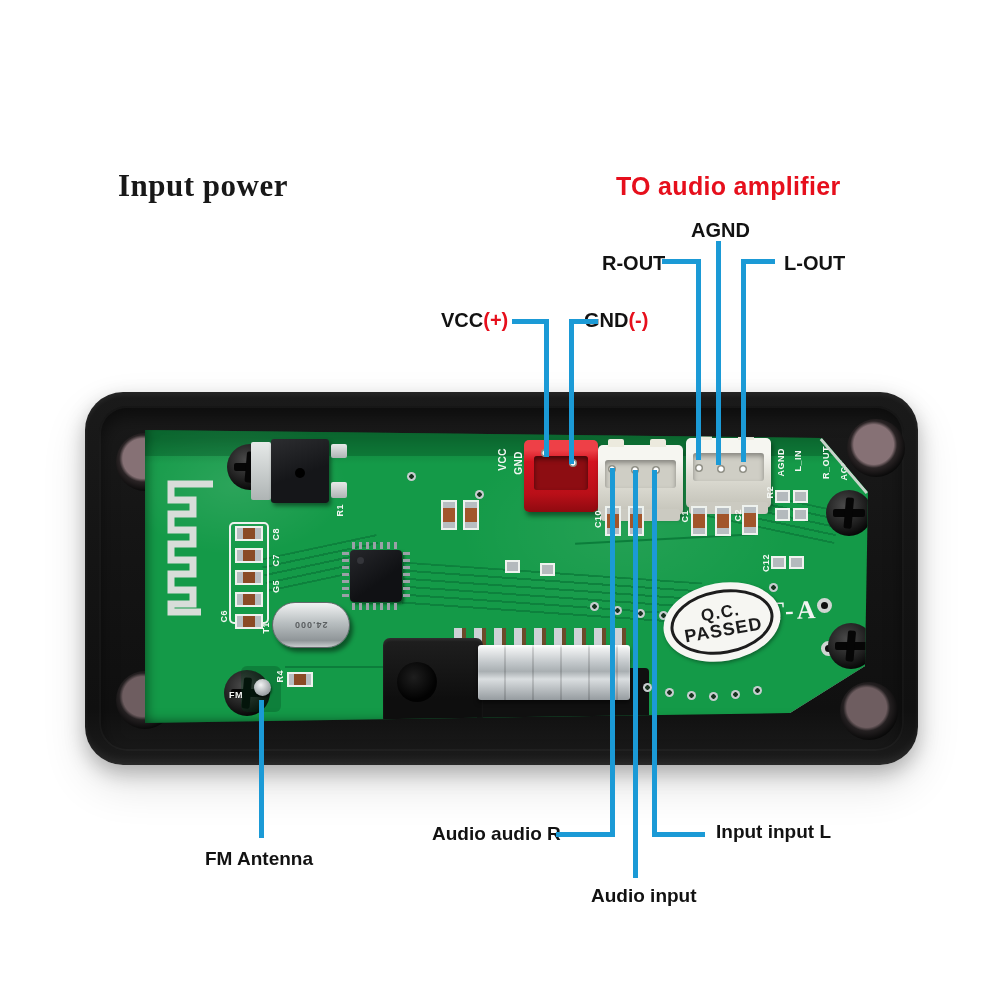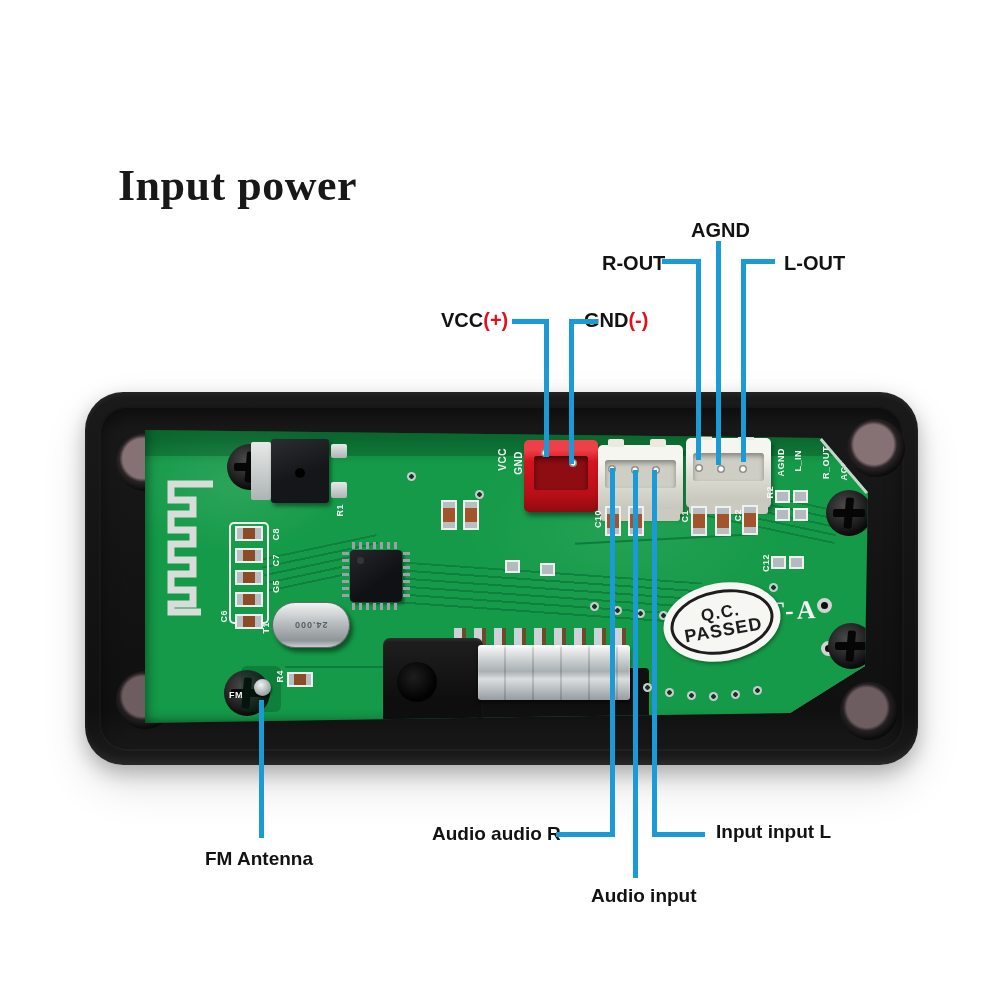--- a/index.html
+++ b/index.html
@@ -6,21 +6,21 @@
   html,body { background:#ffffff; }
   .canvas {
     position: relative; width: 1000px; height: 1000px;
     background: #ffffff; overflow: hidden;
     font-family: "Liberation Sans", sans-serif;
   }
   
   .title {
     position: absolute; left: 118px; top: 166px;
     font-family: "Liberation Serif", serif; font-weight: bold;
-    font-size: 44px; line-height: 39px; color: #181818; letter-spacing: .5px;
+    font-size: 31px; line-height: 39px; color: #181818; letter-spacing: .5px;
   }
   .amp-heading {
     position: absolute; left: 616px; top: 172px;
     font-size: 25px; font-weight: 700; color: #e60f1c; letter-spacing: .3px;
   }
   .lbl { position: absolute; font-weight: 700; color: #121212; font-size: 20px; white-space: nowrap; }
   .lbl .red { color: #e60f1c; }
   .lbl-sm { font-size: 19px; }
   
   .leader { position: absolute; background: #1b9ad6; z-index: 40; }
@@ -136,20 +136,21 @@
     background: radial-gradient(circle at 40% 35%, #f2f4f4, #9aa0a3 70%); box-shadow: 1px 2px 2px rgba(0,0,0,.5); }
 </style>
 </head>
 <body>
 
 <div class="canvas">
 
   <div class="title">
     <div>Input power</div>
   </div>
+  <div class="amp-heading">TO audio amplifier</div>
 
   <div class="lbl" style="left:691px; top:219px;">AGND</div>
   <div class="lbl" style="left:602px; top:252px;">R-OUT</div>
   <div class="lbl" style="left:784px; top:252px;">L-OUT</div>
   <div class="lbl" style="left:441px; top:309px;"><span>VCC</span><span class="red">(+)</span></div>
   <div class="lbl" style="left:570px; top:309px;margin-left:14px;"><span>GND</span><span class="red">(-)</span></div>
 
   <div class="lbl lbl-sm" style="left:205px; top:848px;">FM Antenna</div>
   <div class="lbl lbl-sm" style="left:432px; top:823px; width:116px; text-align:right;">Audio audio R</div>
   <div class="lbl lbl-sm" style="left:716px; top:821px;">Input input L</div>

